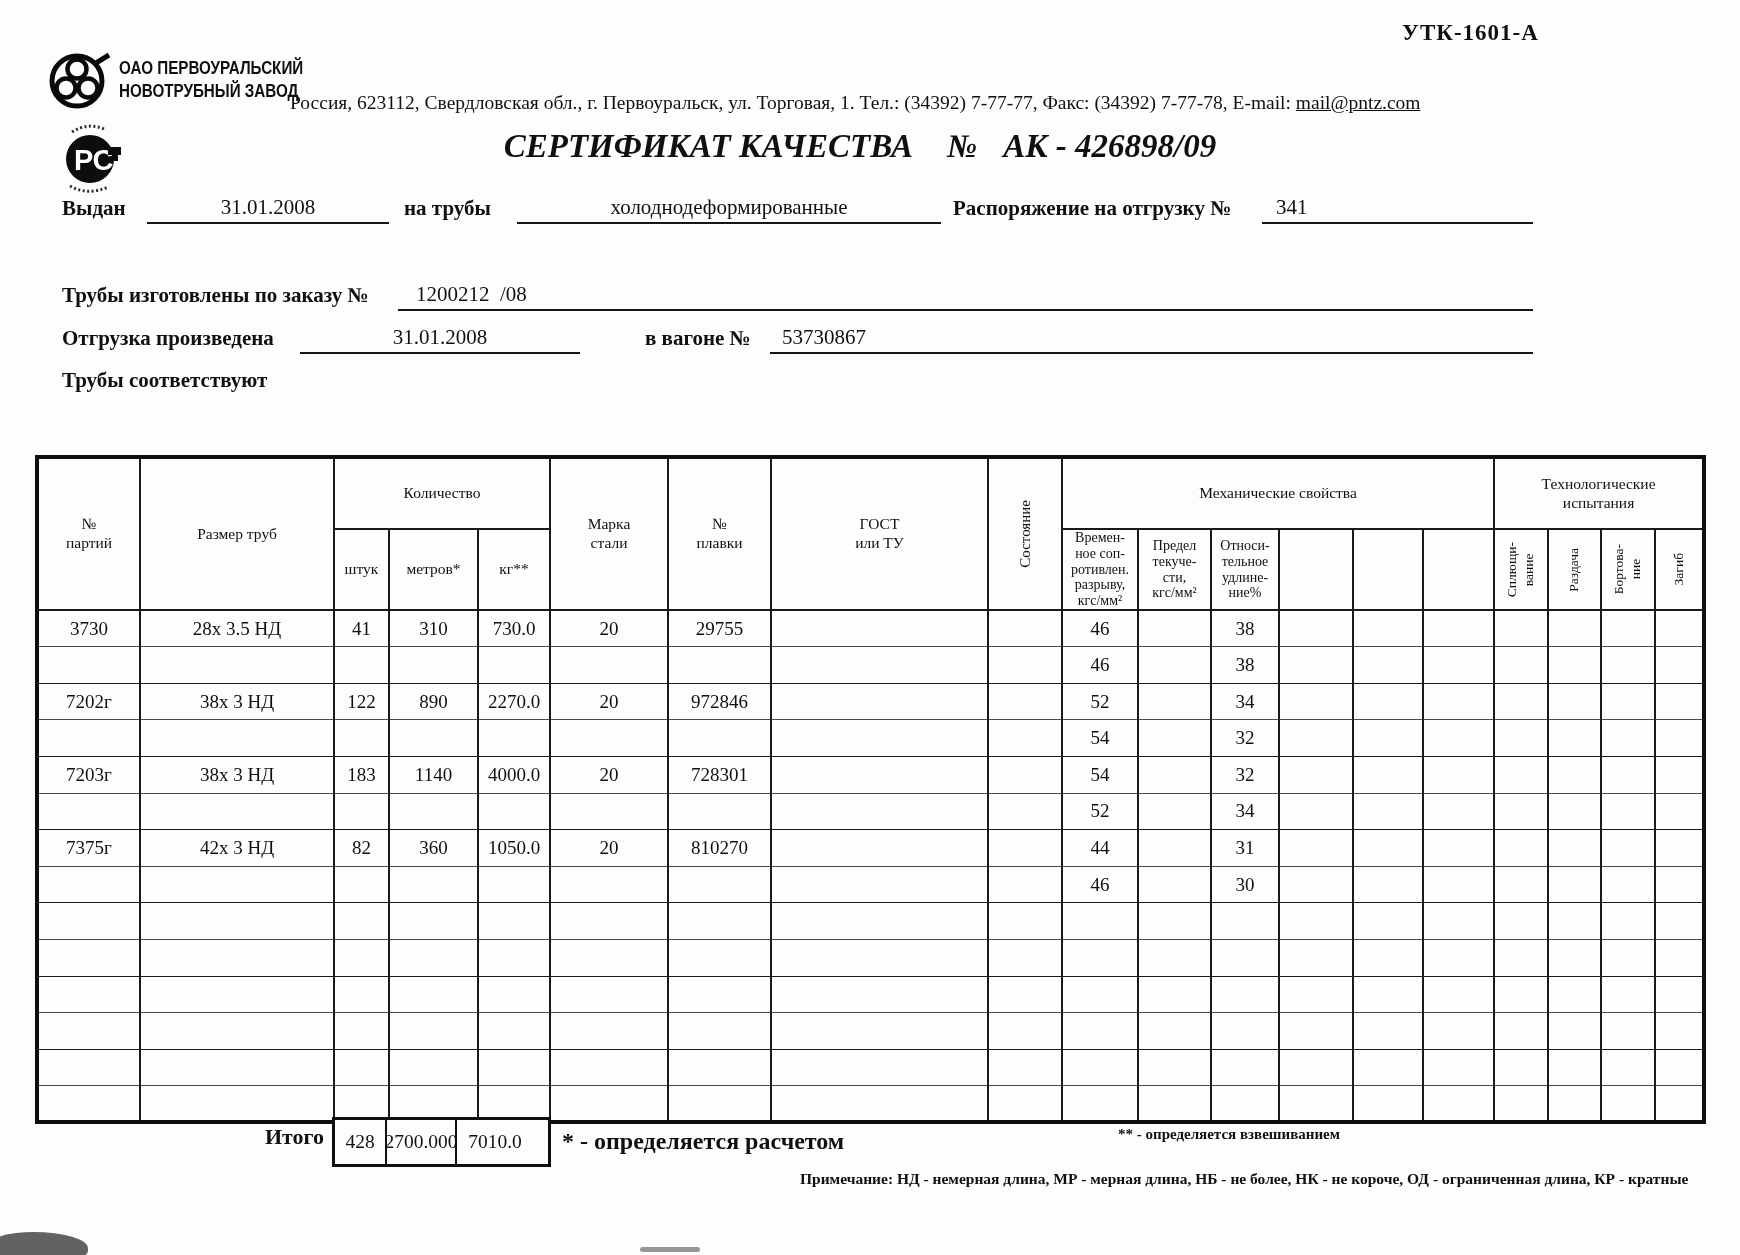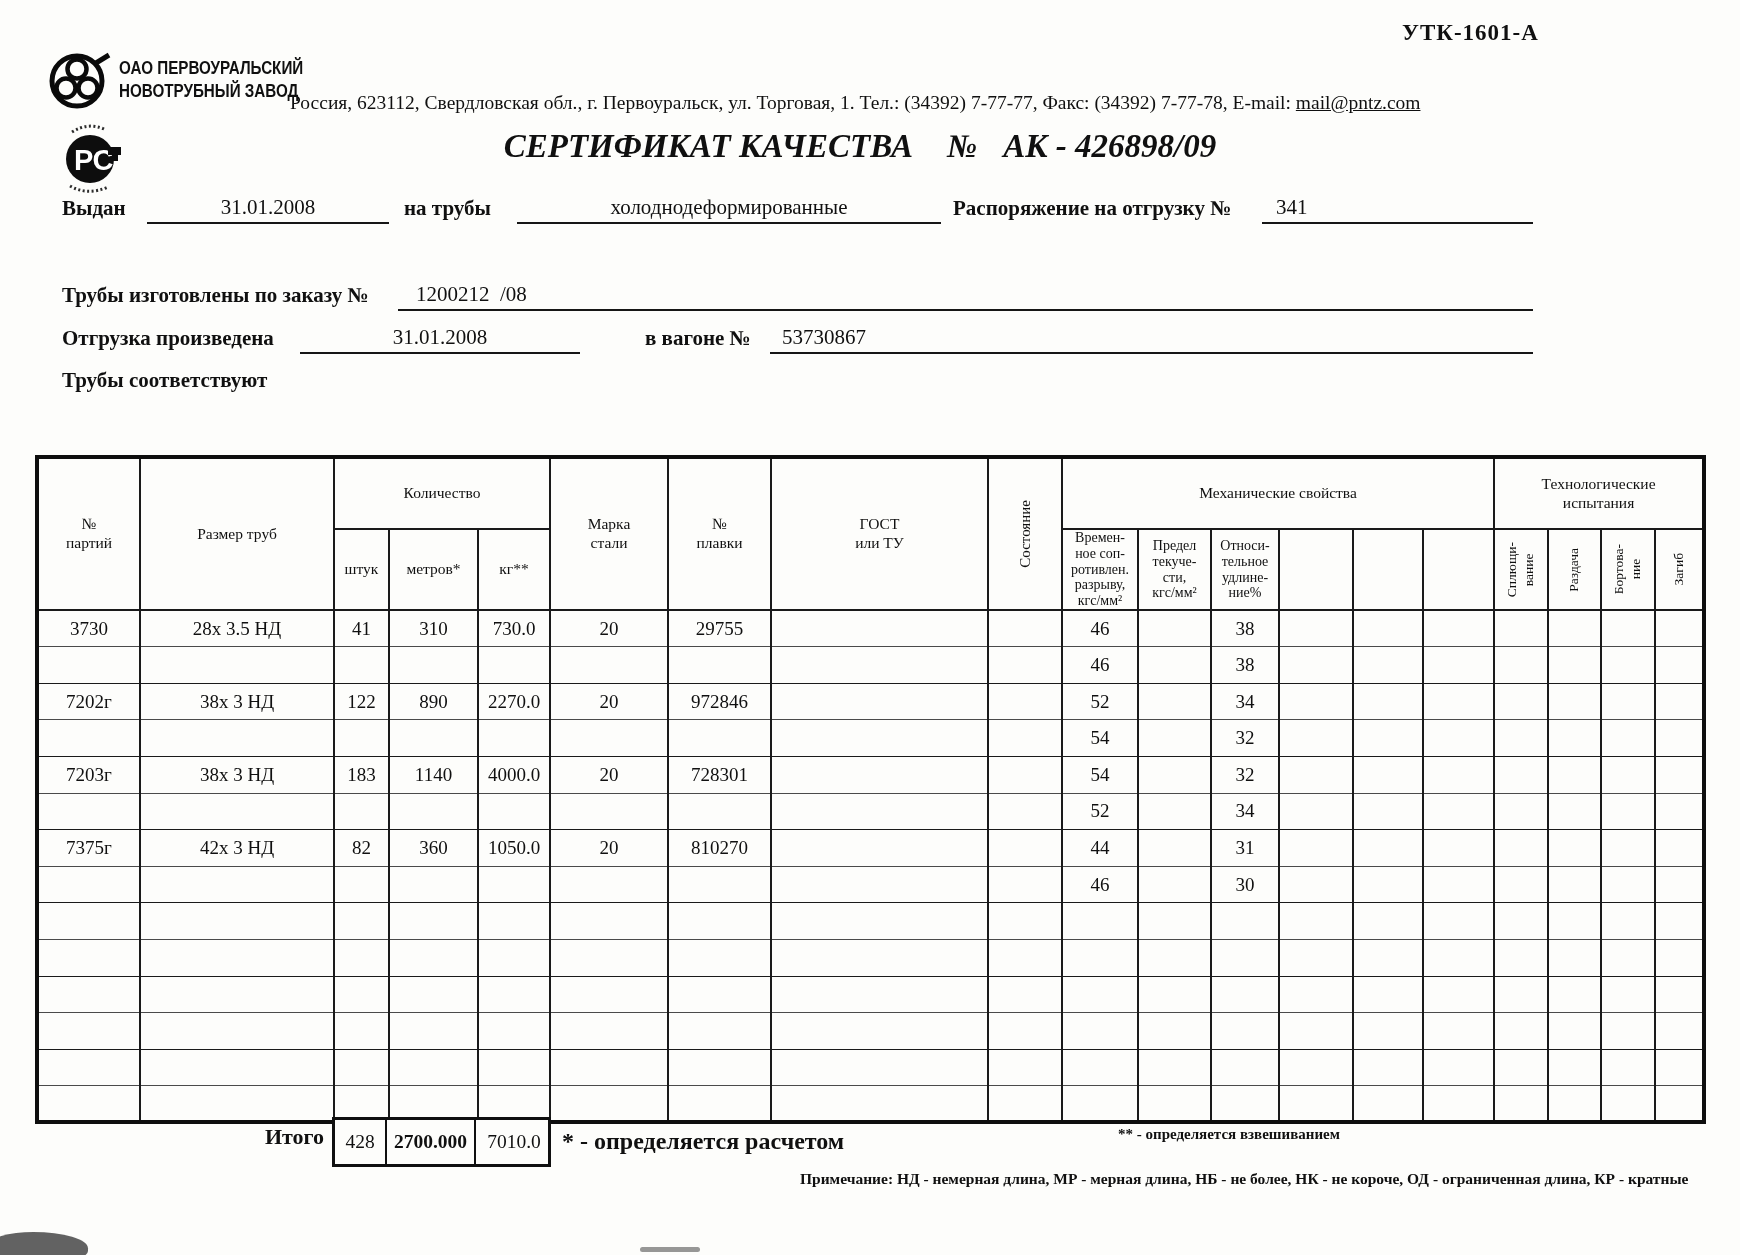--- a/index.html
+++ b/index.html
@@ -61,21 +61,21 @@
     font-size:15px; line-height:1.2; white-space:pre-line;
   }
   .vtext.sm { font-size:13.5px; line-height:1.25; }
 
   
   .total-label { left:138px; top:1124px; width:186px; text-align:right; font-weight:bold; font-size:22px; }
   .total-box { left:332px; top:1117px; width:219px; height:50px; display:flex; border:3px solid #101010; background:#fdfdfb; }
   .total-box .tcell { display:flex; align-items:center; justify-content:center;
                       font-size:19.5px; border-right:2px solid #101010; }
   .total-box .tcell:last-child { border-right:none; }
-  .tc-pcs { width:52px; } .tc-m { width:89px;font-weight:bold; } .tc-kg { width:52px;padding-left:24px; }
+  .tc-pcs { width:52px; } .tc-m { width:70px; } .tc-kg { width:52px;padding-left:24px; }
 
   .note-star  { left:562px;  top:1128px; font-weight:bold; font-size:24px; }
   .note-dstar { left:1118px; top:1126px; font-weight:bold; font-size:15px; }
   .bottom-note { left:800px; top:1170px; font-size:15.5px; font-weight:600; white-space:nowrap; }
 
   
   .smudge-corner { left:-12px; top:1232px; width:100px; height:30px; background:#474747;
                    border-radius:50% 60% 40% 50%; opacity:.85; }
   .smudge-dash { left:640px; top:1247px; width:60px; height:5px; background:#6b6b6b; border-radius:3px; opacity:.7; }
 </style>

